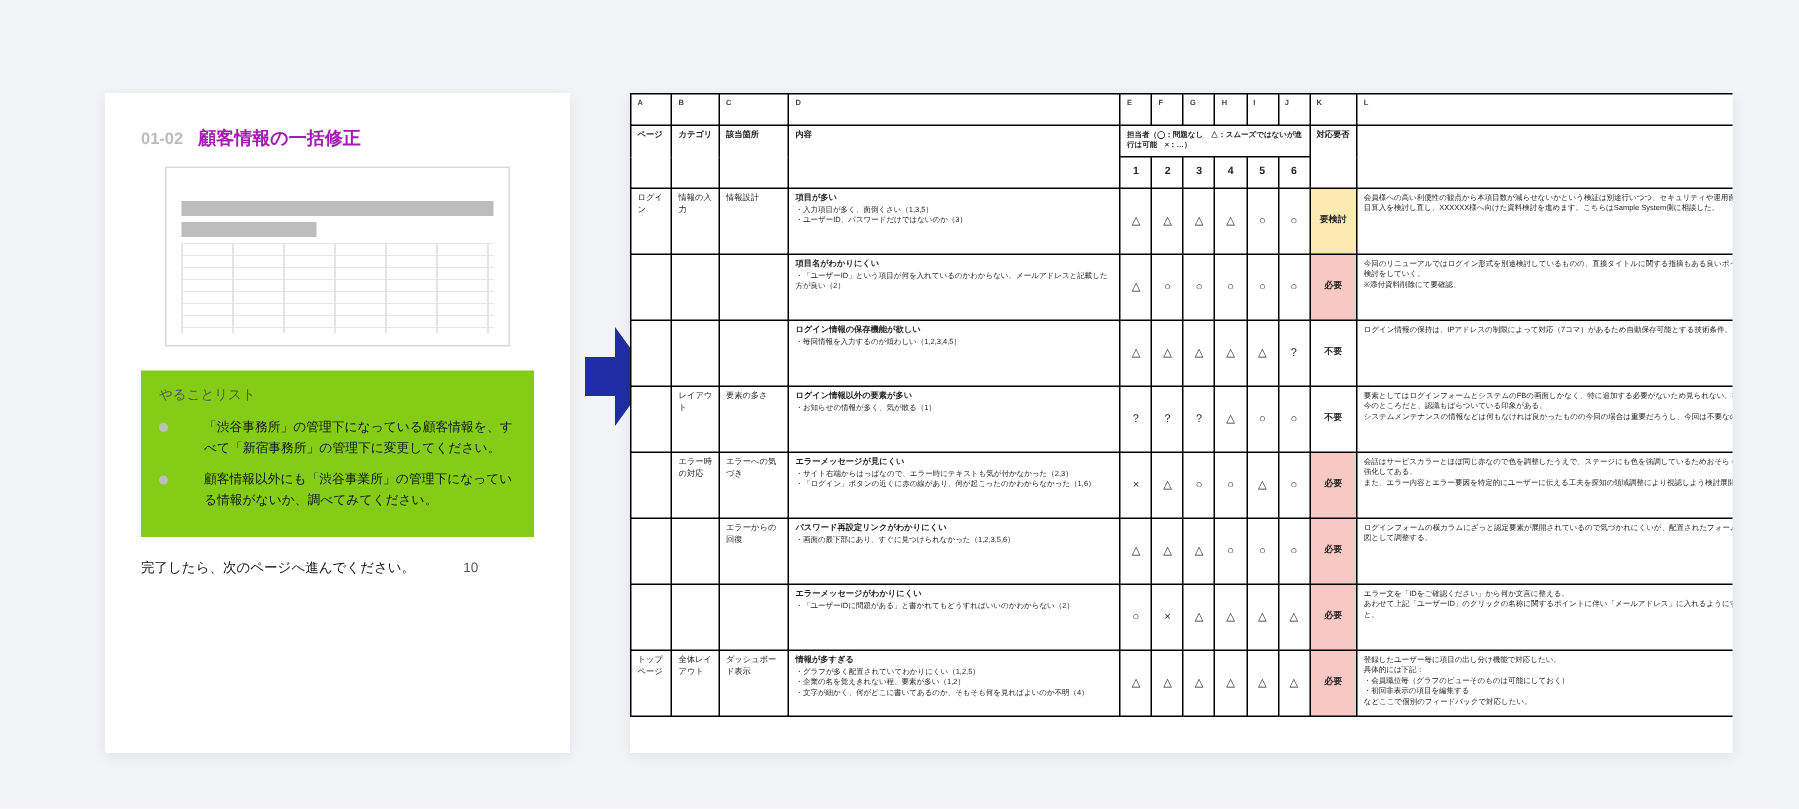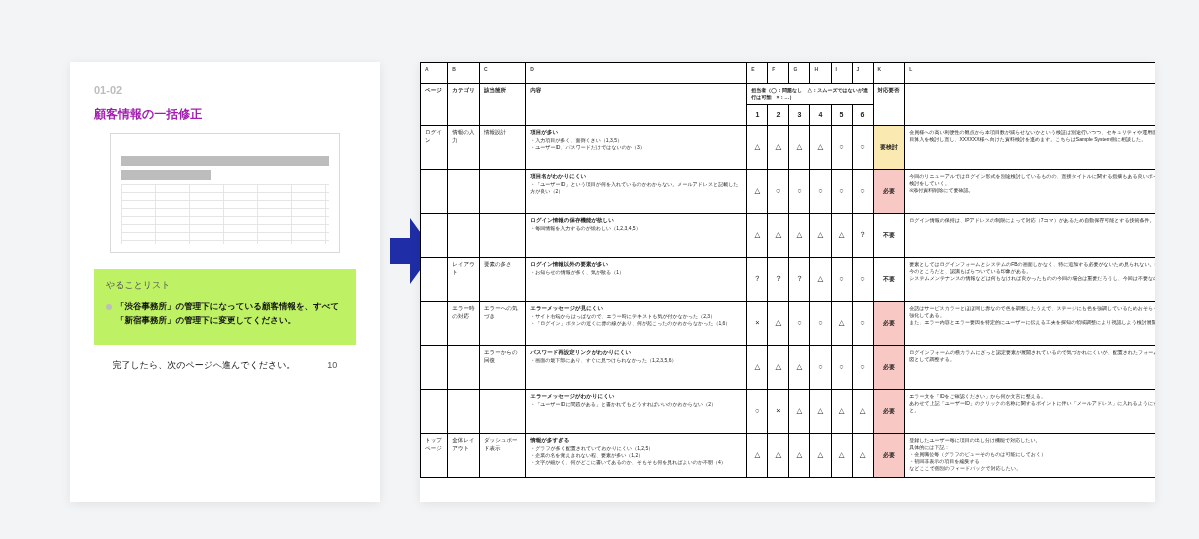--- a/index.html
+++ b/index.html
@@ -25,21 +25,20 @@
     padding: 22px 24px 14px 24px;
     box-sizing: border-box;
     font-size: 10px;
     color: #111;
   }
   .card-headline {
     display: flex;
     align-items: baseline;
     gap: 10px;
     margin-bottom: 10px;
-    flex-direction: column;
   }
   .card-headline .num {
     color: #bdbdbd;
     font-weight: 700;
     font-size: 11px;
   }
   .card-headline .title {
     font-weight: 700;
     font-size: 12px;
     color: #a21caf;
@@ -75,52 +74,52 @@
   .sheet-thumb .grid::before,
   .sheet-thumb .grid::after {
     content: "";
     position: absolute;
     background-image:
       repeating-linear-gradient(to bottom, #e5e5e5 0, #e5e5e5 1px, transparent 1px, transparent 8px),
       repeating-linear-gradient(to right, #e5e5e5 0, #e5e5e5 1px, transparent 1px, transparent 34px);
     inset: 0;
   }
   .todo-box {
-    background: #bef264;
+    background: #84cc16;
     padding: 10px 12px;
     font-size: 8.5px;
   }
   .todo-box .todo-title {
     font-size: 9px;
     color: #555;
     margin-bottom: 8px;
   }
   .todo-box ul {
     list-style: none;
     margin: 0; padding: 0;
   }
   .todo-box li {
     display: flex;
-    gap: 4px;
+    gap: 24px;
     line-height: 1.6;
     margin-bottom: 8px;
-    font-weight: 700;
+    font-weight: 400;
   }
   .todo-box li .dot {
     flex: none;
     width: 6px; height: 6px;
     border-radius: 50%;
     background: #bdbdbd;
     margin-top: 4px;
   }
   .card-footer {
     margin-top: 14px;
     font-size: 9px;
     display: flex;
-    justify-content: center;
+    justify-content: flex-start;
     align-items: baseline;
   }
   .card-footer .pg {
     color: #555;
     font-size: 9px;
     margin-left: 32px;
   }
 
   
   .arrow {
@@ -198,20 +197,24 @@
     <div class="bar2"></div>
     <div class="grid"></div>
   </div>
 
   <div class="todo-box">
     <div class="todo-title">やることリスト</div>
     <ul>
       <li>
           <span class="dot"></span>
           <span>「渋谷事務所」の管理下になっている顧客情報を、すべて「新宿事務所」の管理下に変更してください。</span>
+        </li>
+      <li>
+          <span class="dot"></span>
+          <span>顧客情報以外にも「渋谷事業所」の管理下になっている情報がないか、調べてみてください。</span>
         </li>
     </ul>
   </div>
 
   <div class="card-footer">
     <span>完了したら、次のページへ進んでください。</span>
     <span class="pg">10</span>
   </div>
 </div>
 

